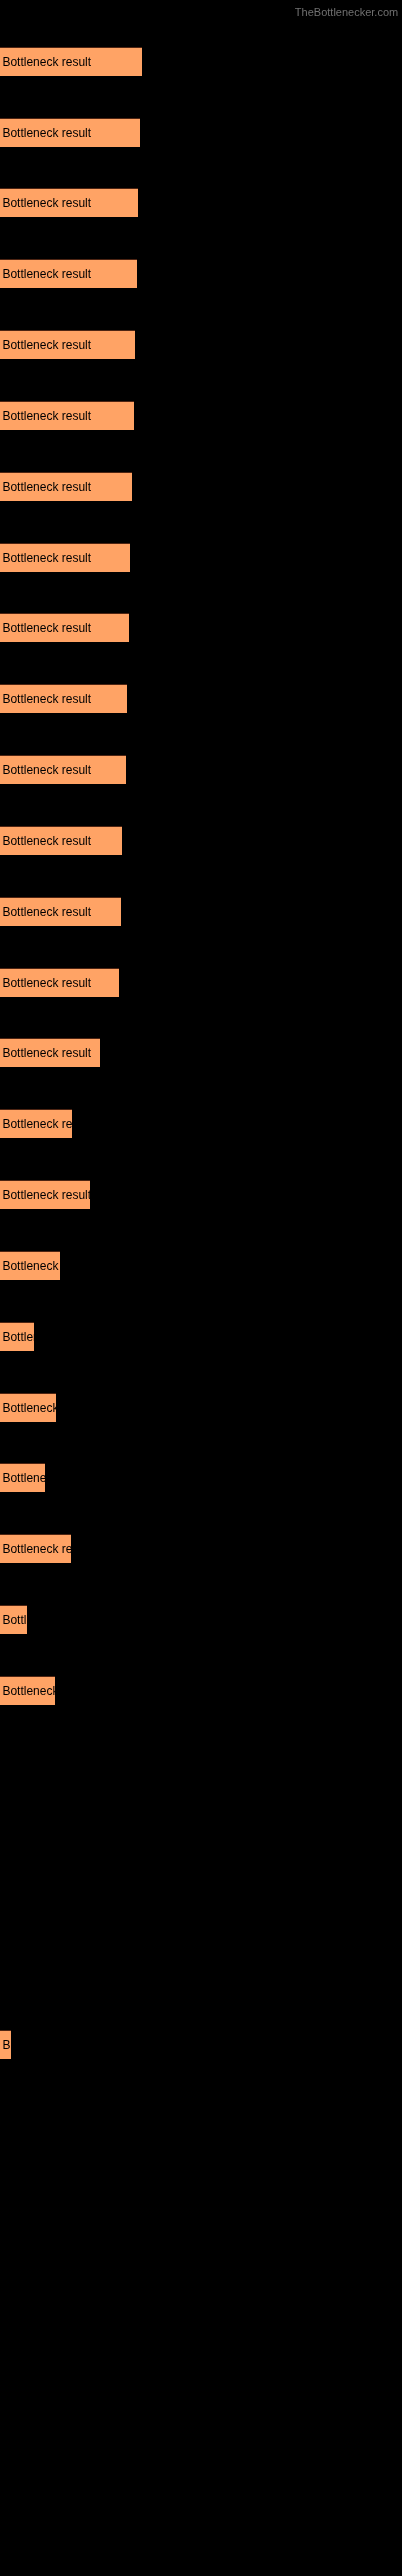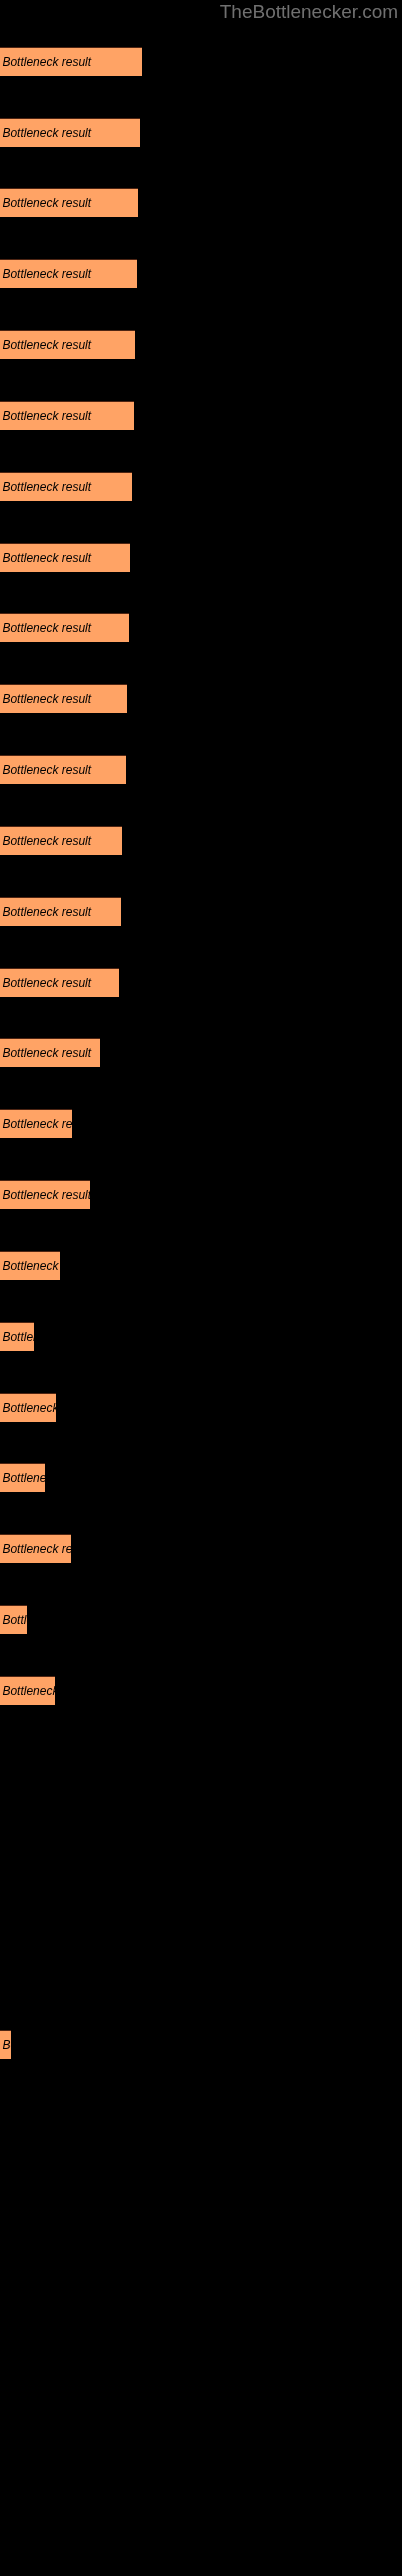--- a/index.html
+++ b/index.html
@@ -19,32 +19,31 @@
     position: absolute;
     top: 0;
     left: 0;
     width: 403px;
     height: 24px;
     line-height: 24px;
     text-align: right;
     padding-right: 4.8px;
     box-sizing: border-box;
     color: #707070;
-    font-size: 19px;
+    font-size: 11px;
     font-family: "Liberation Sans", sans-serif;
     letter-spacing: 0px;
     white-space: nowrap;
   }
   #chart {
     position: absolute;
     top: 0;
     left: 0;
     width: 403px;
     height: 2576px;
-    font-style: italic;
   }
   .bar {
     position: absolute;
     left: 0;
     box-sizing: border-box;
     background: #ffa365;
     border-top: 1.6px solid #4d2412;
     height: 29px;
     overflow: hidden;
     white-space: nowrap;

